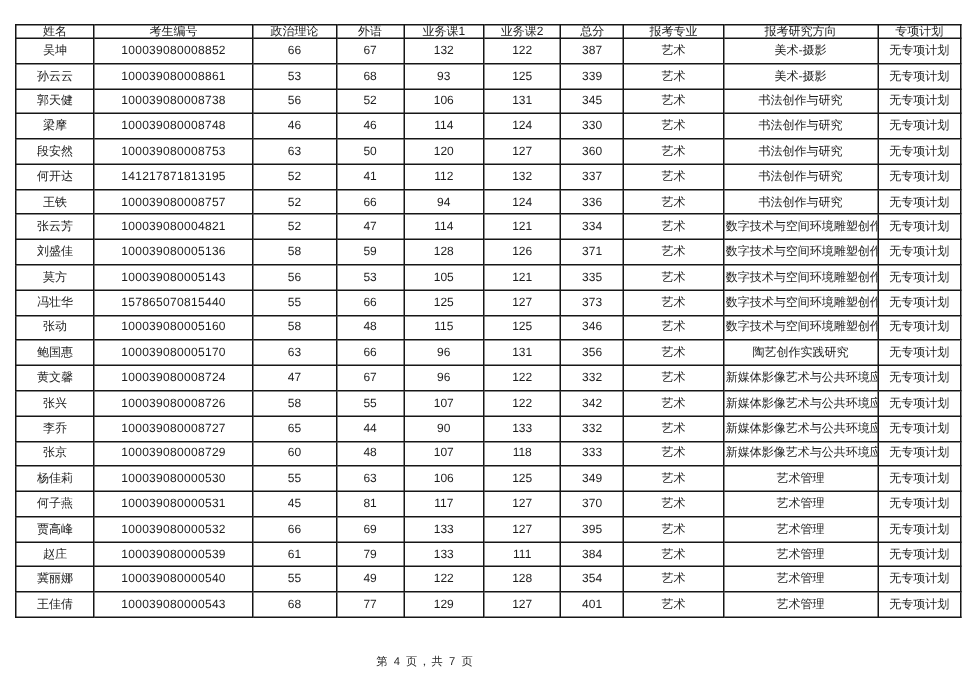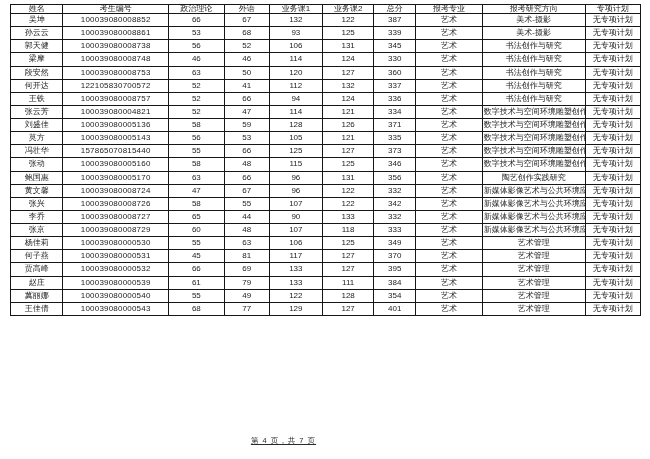--- a/index.html
+++ b/index.html
@@ -11,23 +11,23 @@
   .page {
     position: relative;
     width: 650px;
     height: 459px;
     background: #ffffff;
     overflow: hidden;
   }
   table.score-table {
     position: absolute;
     left: 10px;
-    top: 4px;
+    top: 16px;
     width: 631px;
-    height: 312px;
+    height: 396px;
     border-collapse: collapse;
     table-layout: fixed;
   }
   .score-table th, .score-table td {
     border: 1px solid #161616;
     font-size: 8px;
     font-weight: normal;
     color: #1c1c1c;
     text-align: center;
     vertical-align: middle;
@@ -39,21 +39,20 @@
   .score-table td.col-candidate_id { letter-spacing: 0.2px; }
   .page-footer {
     position: absolute;
     left: 0;
     top: 436px;
     width: 567px;
     text-align: center;
     font-size: 7.5px;
     color: #2a2a2a;
     letter-spacing: 1px;
-    text-decoration: underline;
   }
 </style>
 </head>
 <body>
 
 <div class="page">
 
   <table class="score-table">
     <colgroup>
       <col style="width: 8.3%">
@@ -137,21 +136,21 @@
           <td class="col-foreign_language">50</td>
           <td class="col-course1">120</td>
           <td class="col-course2">127</td>
           <td class="col-total">360</td>
           <td class="col-major">艺术</td>
           <td class="col-research_direction">书法创作与研究</td>
           <td class="col-special_plan">无专项计划</td>
         </tr>
         <tr>
           <td class="col-name">何开达</td>
-          <td class="col-candidate_id">122105830700572</td>
+          <td class="col-candidate_id">141217871813195</td>
           <td class="col-politics">52</td>
           <td class="col-foreign_language">41</td>
           <td class="col-course1">112</td>
           <td class="col-course2">132</td>
           <td class="col-total">337</td>
           <td class="col-major">艺术</td>
           <td class="col-research_direction">书法创作与研究</td>
           <td class="col-special_plan">无专项计划</td>
         </tr>
         <tr>

